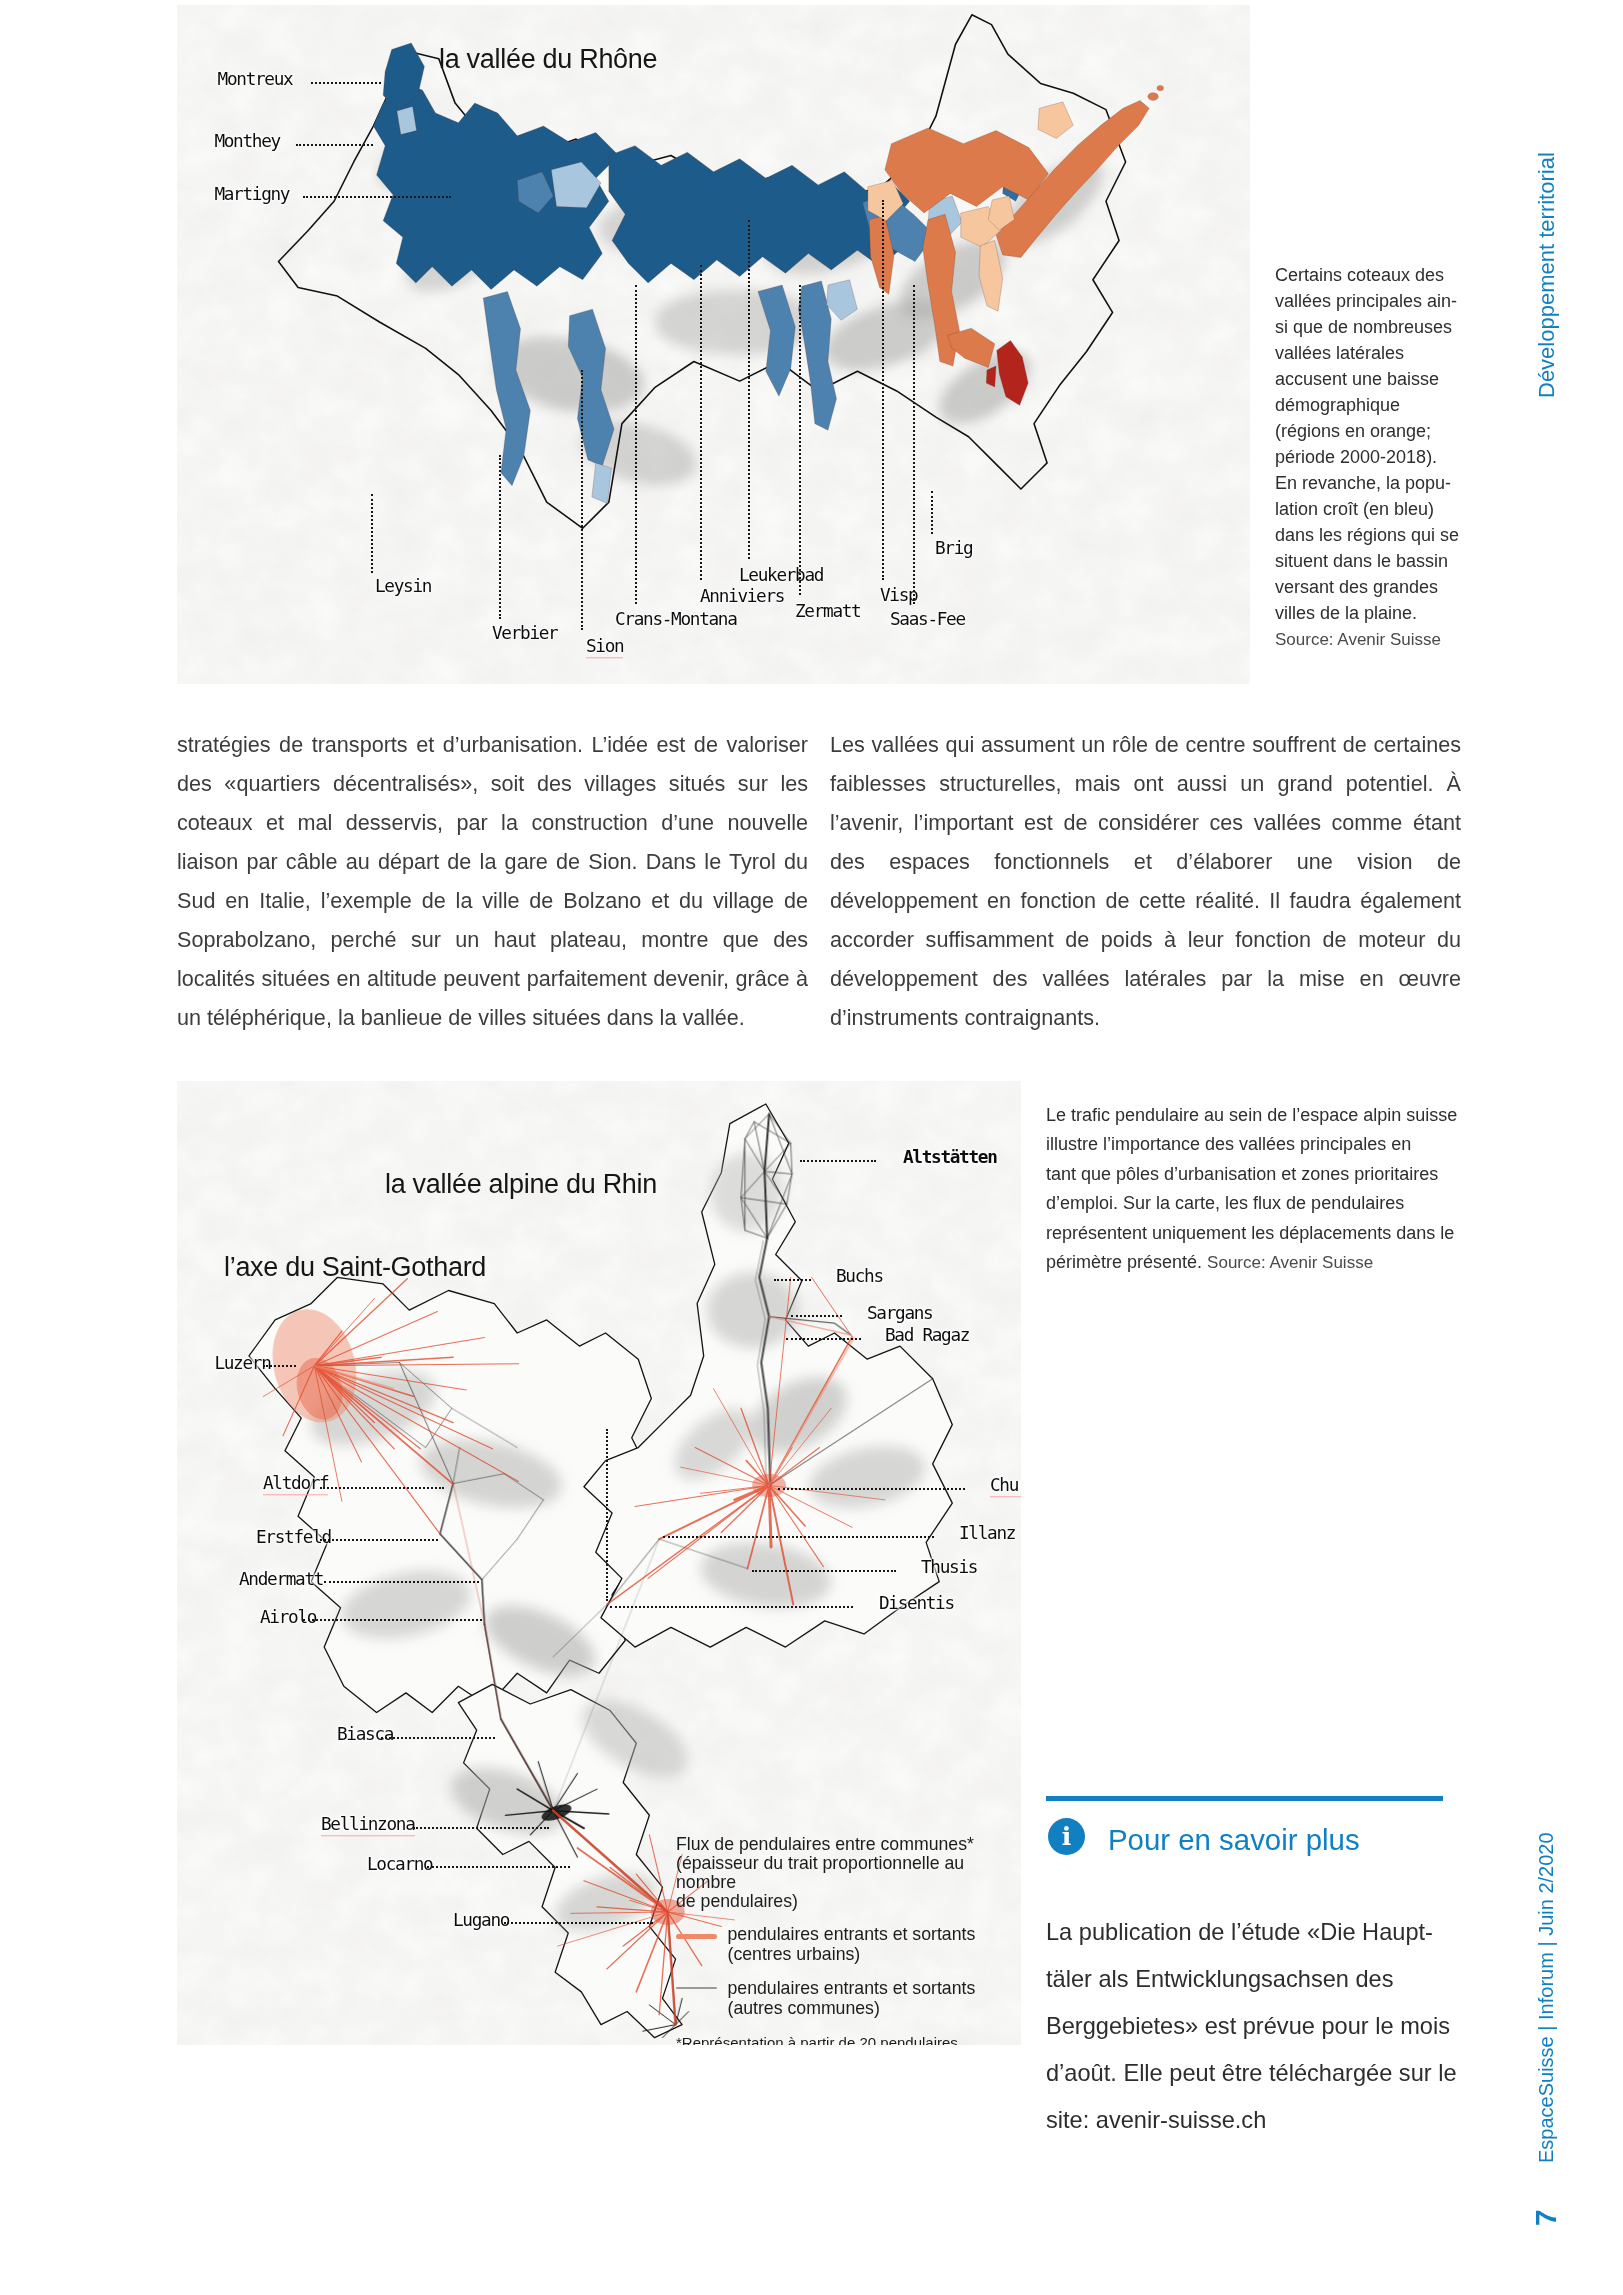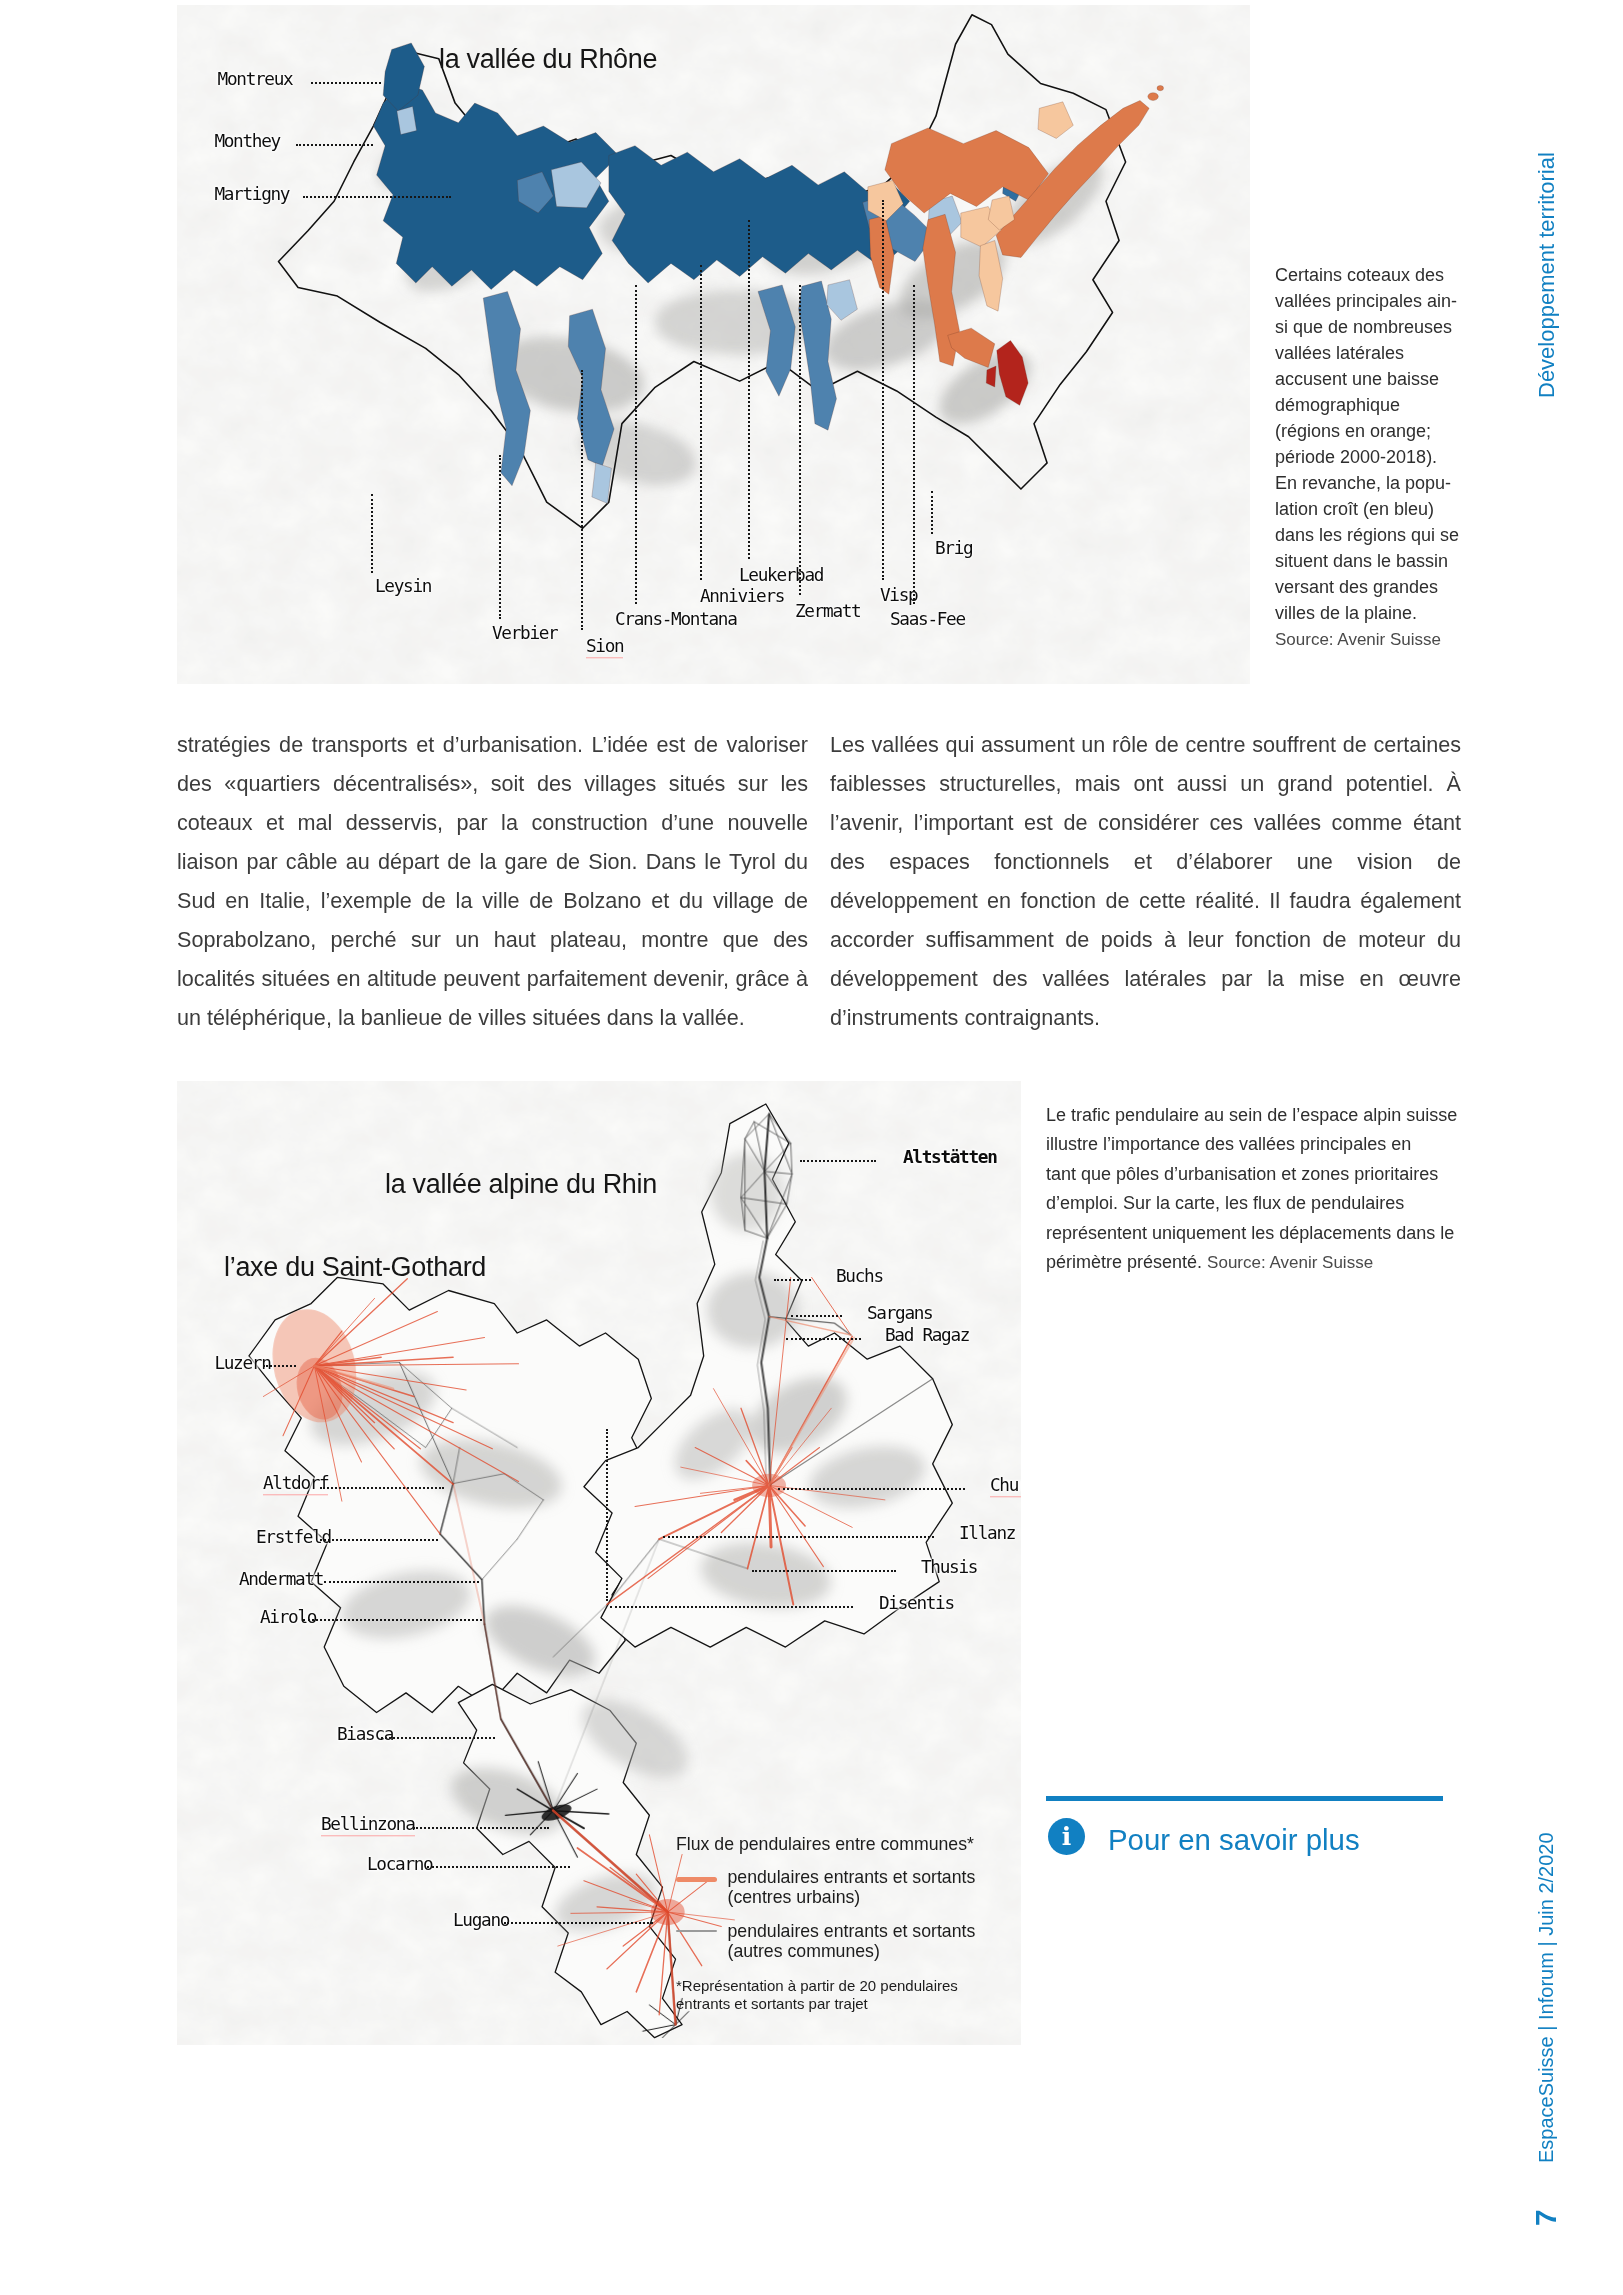--- a/index.html
+++ b/index.html
@@ -417,20 +417,22 @@
         <div class="leader-h" style="left: 486px; top: 455px; width: 271px;"></div>
         <div class="map-label" style="left: 723px; top: 487px;">Thusis</div>
         <div class="leader-h" style="left: 575px; top: 489px; width: 144px;"></div>
         <div class="map-label" style="left: 681px; top: 523px;">Disentis</div>
         <div class="leader-h" style="left: 433px; top: 525px; width: 243px;"></div>
         <div class="leader-v" style="left: 429px; top: 348px; height: 172px;"></div>
       </div>
 
     <div id="legend">
       <div class="lg-title">Flux de pendulaires entre communes*</div>
+      <div class="lg-sub pre">(épaisseur du trait proportionnelle au nombre
+de pendulaires)</div>
       <div class="lg-item">
         <span class="lg-line urban"></span>
         <span class="lg-txt pre">pendulaires entrants et sortants
 (centres urbains)</span>
       </div>
       <div class="lg-item">
         <span class="lg-line other"></span>
         <span class="lg-txt pre">pendulaires entrants et sortants
 (autres communes)</span>
       </div>
@@ -447,18 +449,23 @@
 représentent uniquement les déplacements dans le
 périmètre présenté.</span>
     <span class="cap-src">Source: Avenir Suisse</span>
   </div>
 
   <div id="info-rule"></div>
   <div id="info-icon">
       <span>i</span>
     </div>
   <div id="info-title">Pour en savoir plus</div>
+  <div id="info-body" class="pre">La publication de l’étude «Die Haupt-
+täler als Entwicklungsachsen des
+Berggebietes» est prévue pour le mois
+d’août. Elle peut être téléchargée sur le
+site: avenir-suisse.ch</div>
 
   <div class="vtext" id="side-footer">EspaceSuisse | Inforum | Juin 2/2020</div>
   <div class="vtext" id="side-page">7</div>
 
 </div>
 
 
 </body></html>

